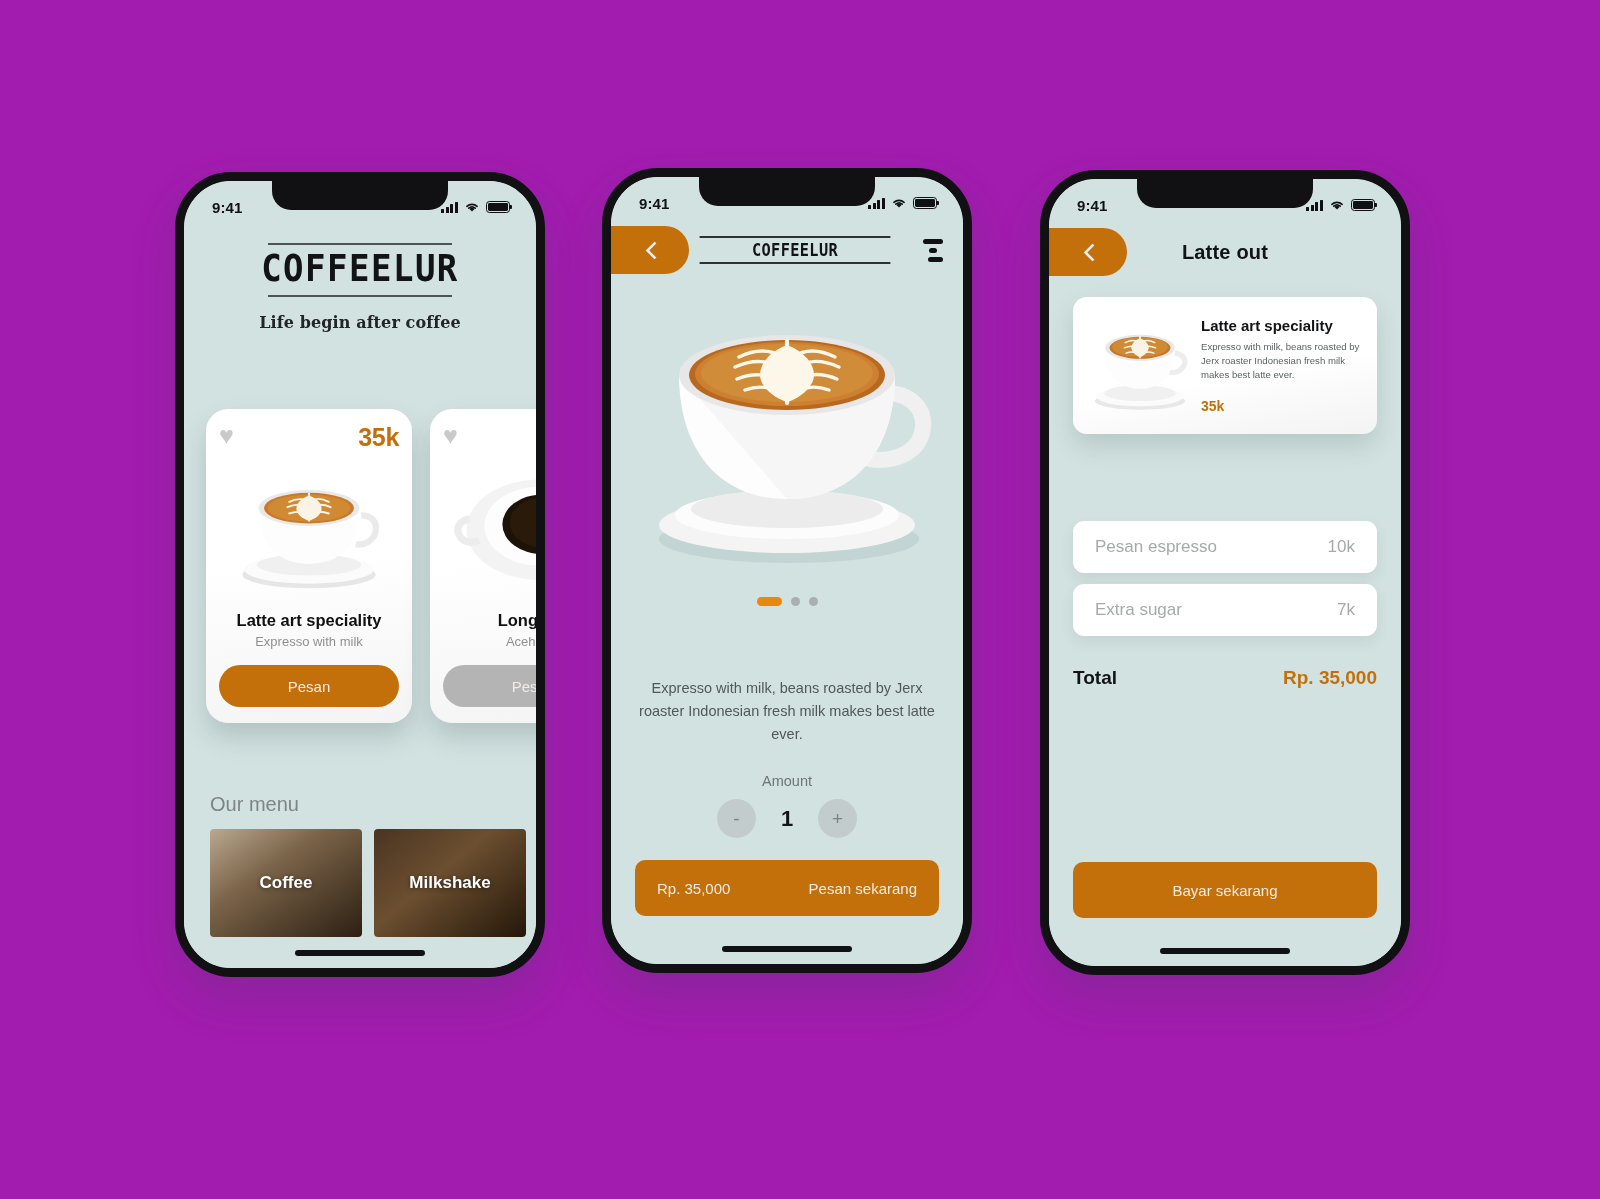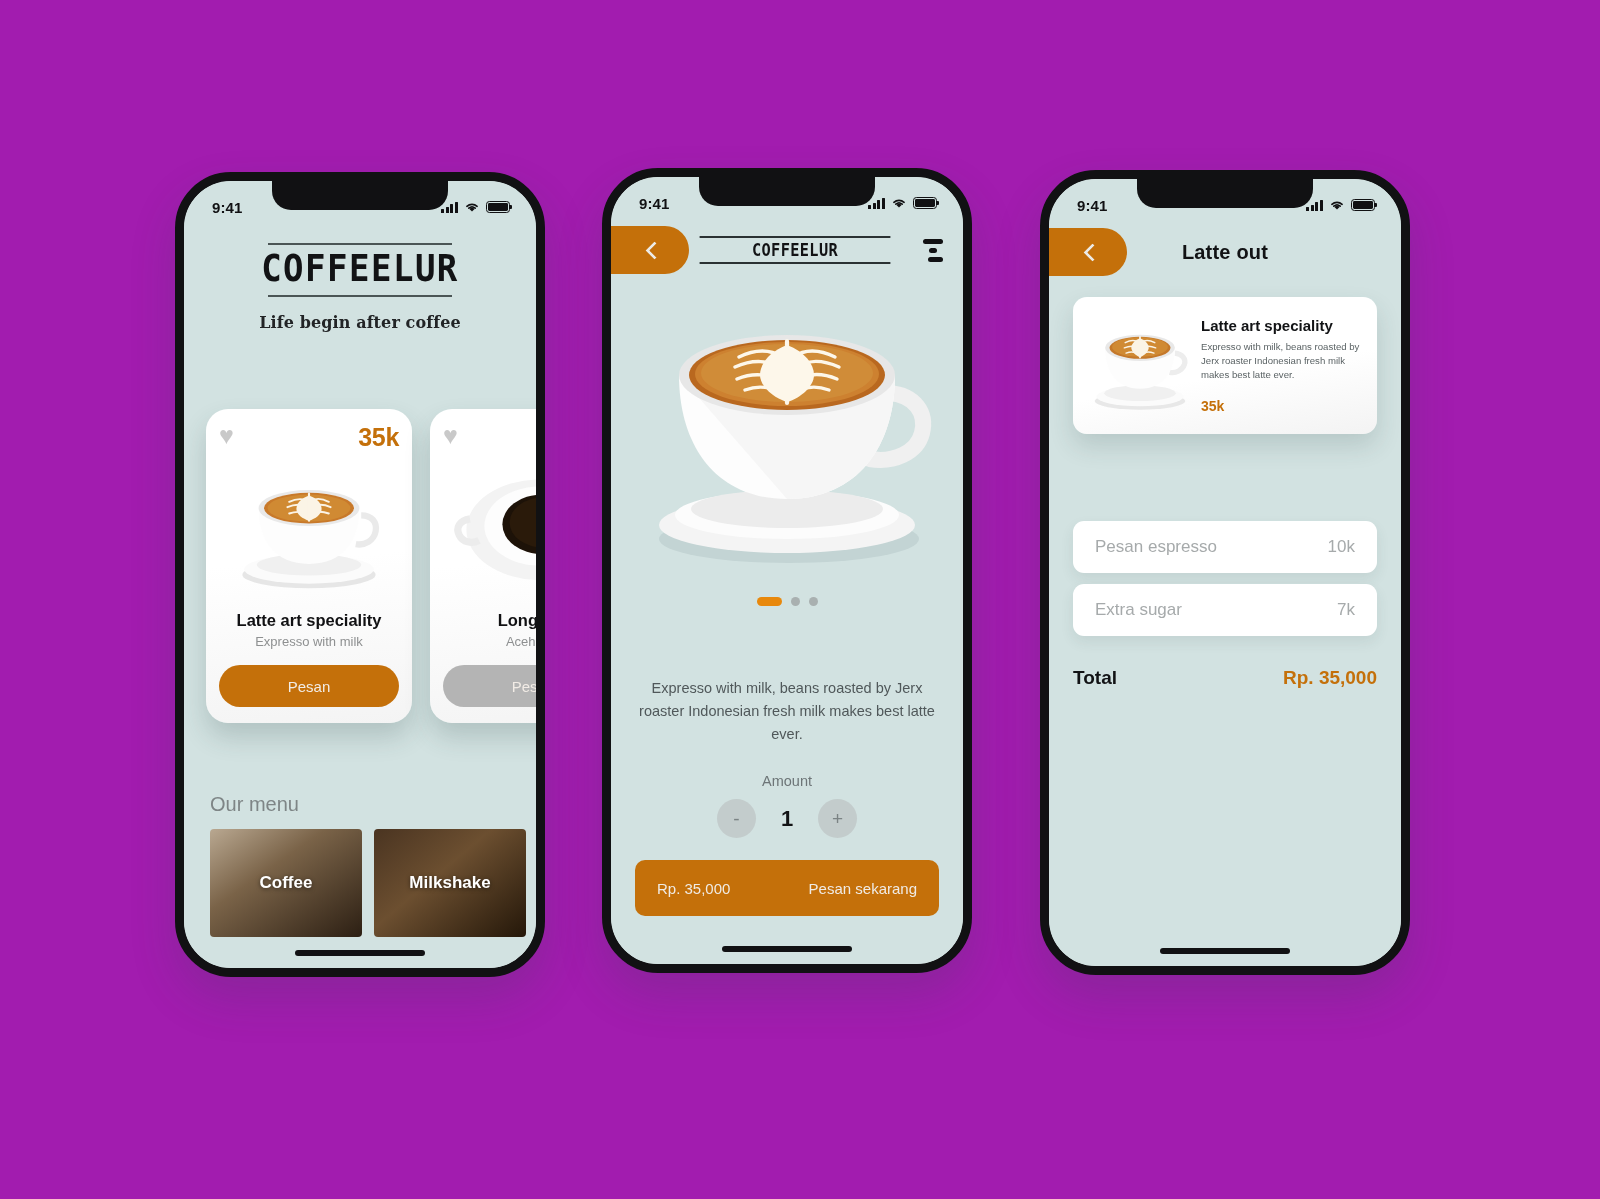--- a/index.html
+++ b/index.html
@@ -549,18 +549,19 @@
       <div class="offer-row" id="offer-1">
         <span class="offer-name">Extra sugar</span>
         <span class="offer-price">7k</span>
       </div>
 
       <div class="total-row">
         <span class="total-label">Total</span>
         <span class="total-value">Rp. 35,000</span>
       </div>
 
+      <button class="pay-now">Bayar sekarang</button>
 
       <div class="home-bar"></div>
     </div>
   </div>
 
 </div>
 
 </body></html>

